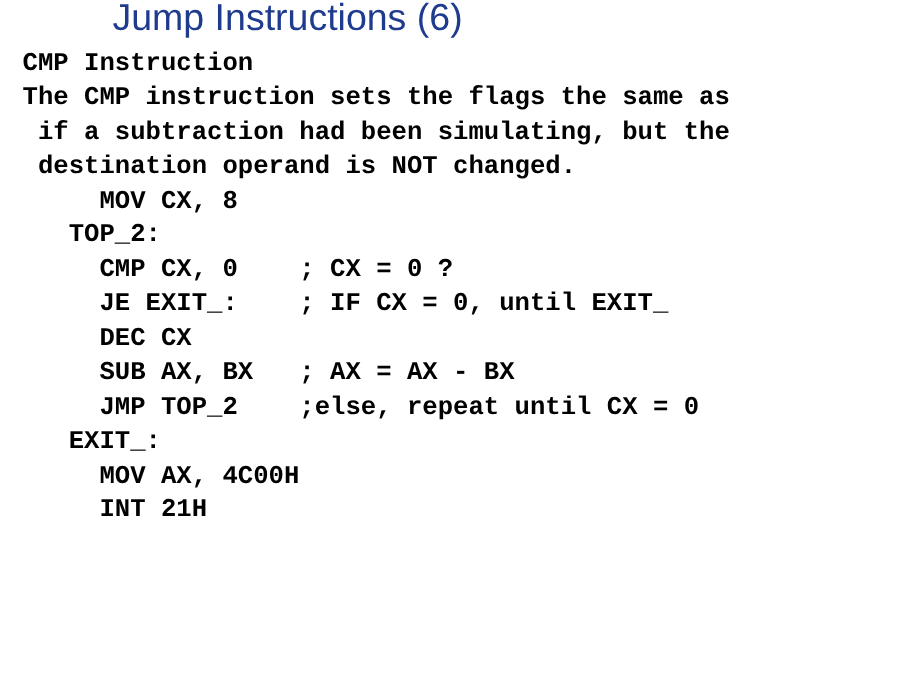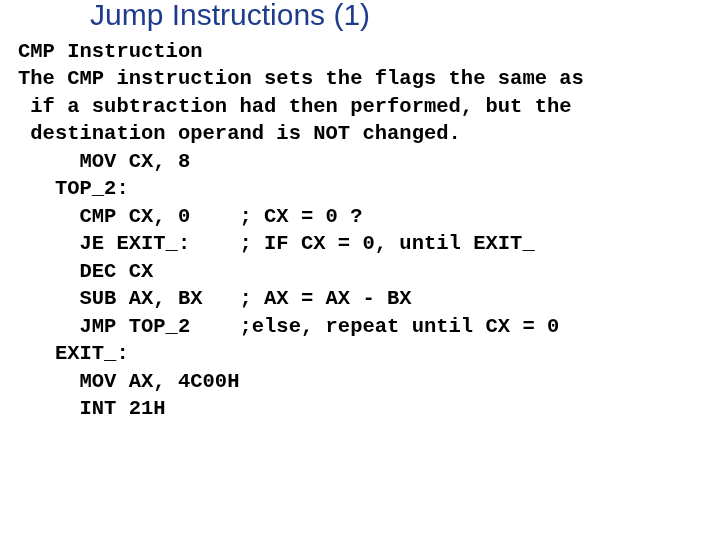--- a/index.html
+++ b/index.html
@@ -36,25 +36,25 @@
     }
     .pre-line {
       white-space: pre;
       font-family: "Courier New", Courier, monospace;
     }
   </style>
 </head>
 <body>
 
 <div class="slide">
-  <h1 class="title">Jump Instructions (1)</h1>
+  <h1 class="title">Jump Instructions (6)</h1>
   <div class="content">
     <div class="pre-line">CMP Instruction</div>
     <div class="pre-line">The CMP instruction sets the flags the same as</div>
-    <div class="pre-line"> if a subtraction had then performed, but the</div>
+    <div class="pre-line"> if a subtraction had been simulating, but the</div>
     <div class="pre-line"> destination operand is NOT changed.</div>
     <div class="pre-line">     MOV CX, 8</div>
     <div class="pre-line">   TOP_2:</div>
     <div class="pre-line">     CMP CX, 0    ; CX = 0 ?</div>
     <div class="pre-line">     JE EXIT_:    ; IF CX = 0, until EXIT_</div>
     <div class="pre-line">     DEC CX</div>
     <div class="pre-line">     SUB AX, BX   ; AX = AX - BX</div>
     <div class="pre-line">     JMP TOP_2    ;else, repeat until CX = 0</div>
     <div class="pre-line">   EXIT_:</div>
     <div class="pre-line">     MOV AX, 4C00H</div>

